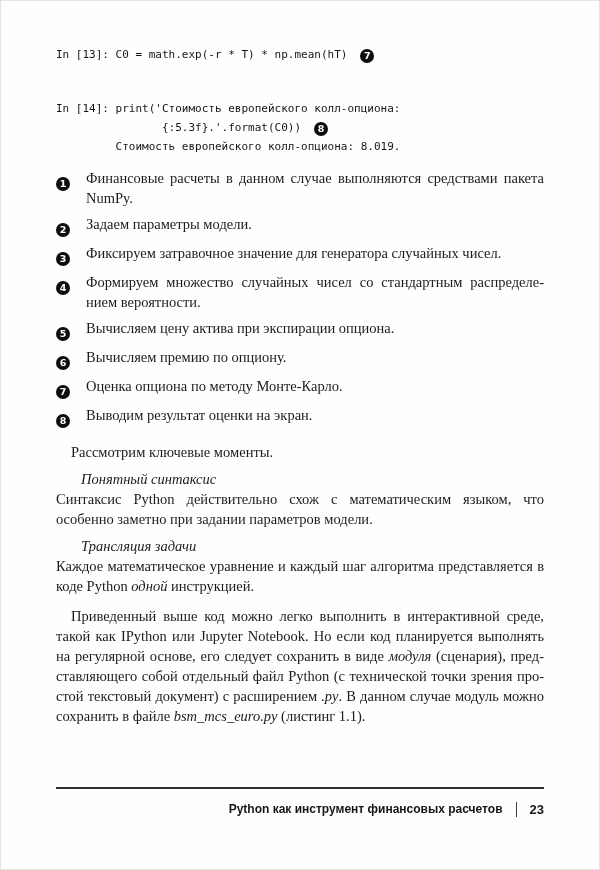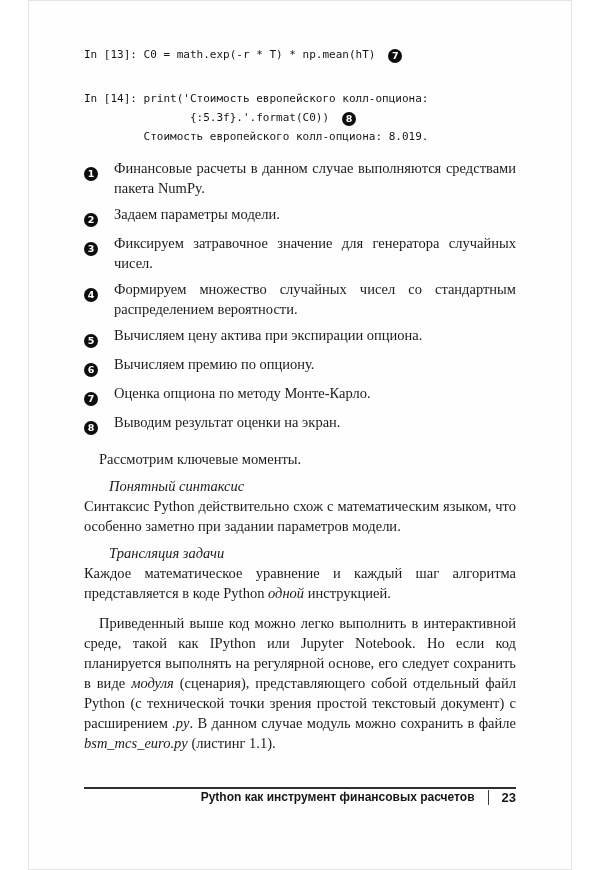--- a/index.html
+++ b/index.html
@@ -1,31 +1,31 @@
 <!DOCTYPE html>
 <html lang="ru"><head>
 <meta charset="utf-8">
 <style>
   * { margin: 0; padding: 0; box-sizing: border-box; }
   html, body { background: #ffffff; }
   .page {
     position: relative;
-    width: 544px;
+    width: 600px;
     height: 870px;
     margin: 0 auto;
     background: #fefefe;
     border: 1px solid #e4e4e4;
     color: #1c1c1c;
     overflow: hidden;
   }
   .content { padding: 44px 55px 0 55px; }
 
   
   .code-cell { font: 11px/19px "DejaVu Sans Mono", monospace; color: #161616; }
-  .code-cell + .code-cell { margin-top: 25px; }
+  .code-cell + .code-cell { margin-top: 35px; }
   .code-line { white-space: pre; }
 
   
   .badge {
     display: inline-block;
     width: 14px; height: 14px;
     border-radius: 50%;
     background: #0d0d0d;
     color: #ffffff;
     font: bold 9.5px/14px "DejaVu Sans", sans-serif;
@@ -49,21 +49,21 @@
   .topic-body { text-align: justify; hyphens: manual; }
   .topic-body i, .closing i { font-style: italic; }
 
   .closing { margin-top: 10px; text-indent: 15px; text-align: justify; hyphens: manual; }
 
   
   .footer {
     position: absolute;
     left: 55px; right: 55px; top: 786px;
     border-top: 2px solid #2e2e2e;
-    padding-top: 1px;
+    padding-top: 13px;
     display: flex;
     justify-content: flex-end;
     align-items: center;
     gap: 13px;
     font: bold 12px/15px "Liberation Sans", sans-serif;
     color: #161616;
   }
   .footer-sep { width: 1px; height: 15px; background: #3a3a3a; }
   .footer-page { font-size: 13px; }
 </style>

